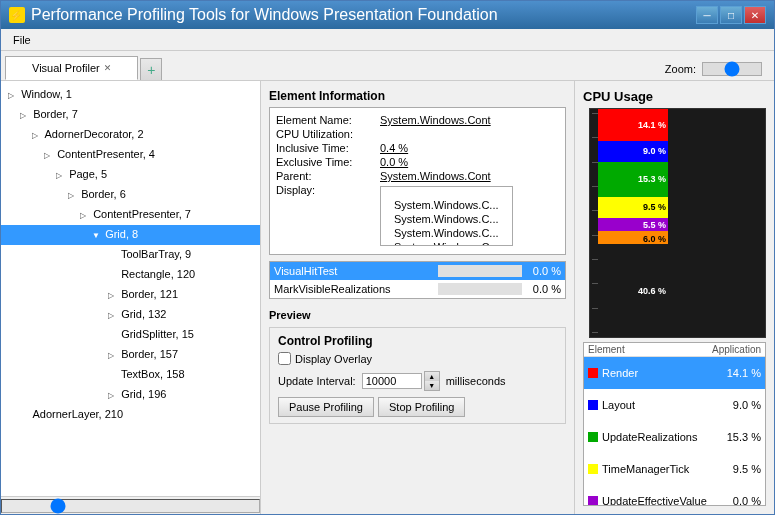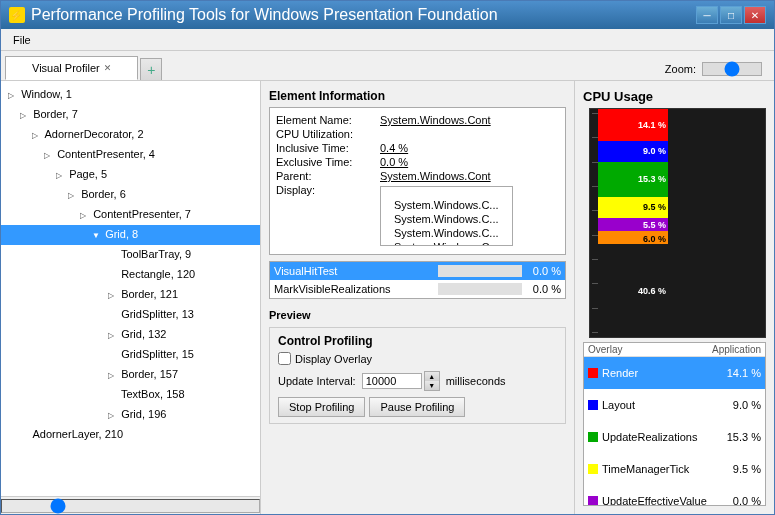--- a/index.html
+++ b/index.html
@@ -601,25 +601,20 @@
           <span class="tree-arrow">&nbsp;</span>
           <span>Rectangle, 120</span>
         </div>
         <div class="tree-item">
           <span class="indent" style="padding-left:104px"></span>
           <span class="tree-arrow">▷</span>
           <span>Border, 121</span>
         </div>
         <div class="tree-item">
           <span class="indent" style="padding-left:104px"></span>
-          <span class="tree-arrow">&nbsp;</span>
-          <span>GridSplitter, 13</span>
-        </div>
-        <div class="tree-item">
-          <span class="indent" style="padding-left:104px"></span>
           <span class="tree-arrow">▷</span>
           <span>Grid, 132</span>
         </div>
         <div class="tree-item">
           <span class="indent" style="padding-left:104px"></span>
           <span class="tree-arrow">&nbsp;</span>
           <span>GridSplitter, 15</span>
         </div>
         <div class="tree-item">
           <span class="indent" style="padding-left:104px"></span>
@@ -712,22 +707,22 @@
         <div class="interval-row">
           <span>Update Interval:</span>
           <input type="text" class="interval-input" value="10000" style="">
           <div class="spinner-btns">
             <button class="spinner-btn">▲</button>
             <button class="spinner-btn">▼</button>
           </div>
           <span>milliseconds</span>
         </div>
         <div class="buttons-row">
+          <button class="action-btn">Pause Profiling</button>
           <button class="action-btn">Stop Profiling</button>
-          <button class="action-btn">Pause Profiling</button>
         </div>
       </div>
 
     </div>
 
     <div class="right-panel">
       <div class="cpu-usage-title">CPU Usage</div>
 
       <div class="cpu-chart-area">
         <div class="cpu-scale">
@@ -781,21 +776,21 @@
             <span style="border-top:1px solid #555;width:6px;"></span>
             <span style="border-top:1px solid #555;width:6px;"></span>
             <span style="border-top:1px solid #555;width:6px;"></span>
           </div>
         </div>
       </div>
 
       <div style="display:flex;flex-direction:column;flex:1;min-height:0;">
         <div class="cpu-legend">
           <div class="legend-header">
-            <span>Overlay</span>
+            <span>Element</span>
             <span>Application</span>
           </div>
 
           <div class="legend-row selected">
             <div class="legend-color" style="background:#ff0000;"></div>
             <span class="legend-label">Render</span>
             <span class="legend-value">14.1 %</span>
           </div>
           <div class="legend-row">
             <div class="legend-color" style="background:#0000ff;"></div>

